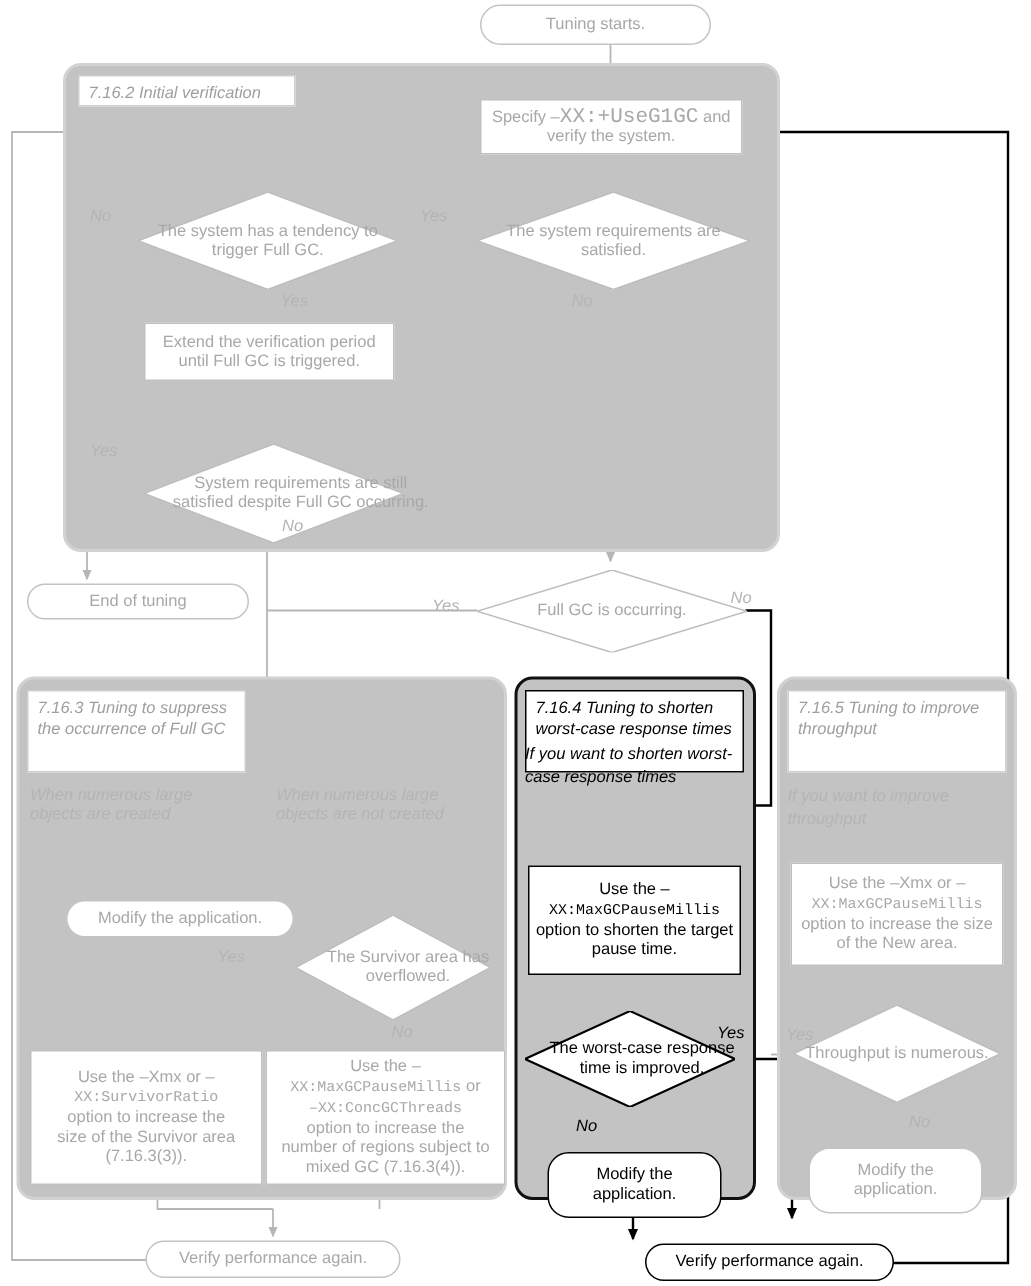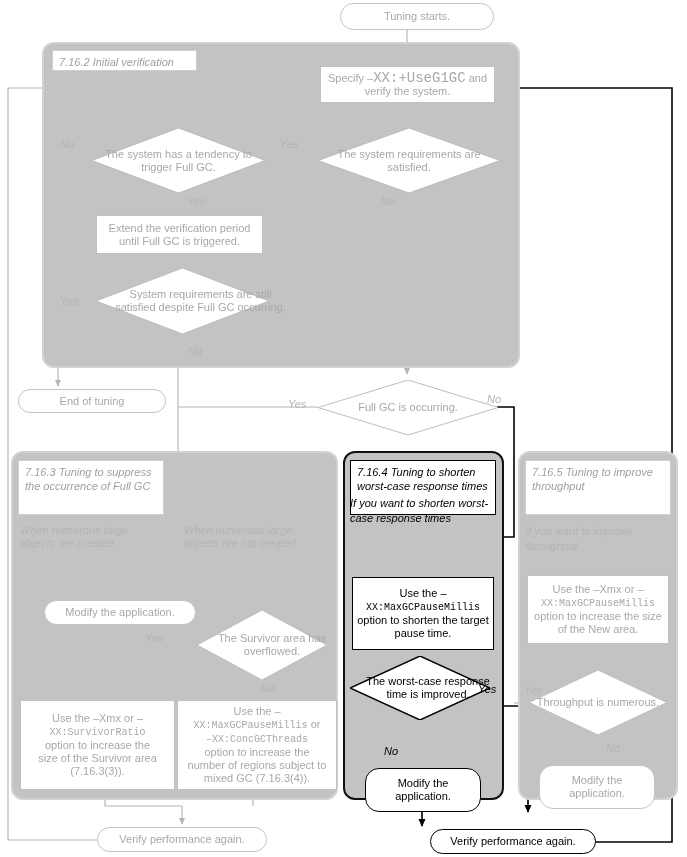--- a/index.html
+++ b/index.html
@@ -129,21 +129,21 @@
   <div class="panel" style="left:518px;top:451px;width:160px;height:349px;"></div>
 
   <div class="panel-label" style="left:52px;top:50px;width:145px;height:21px;">7.16.2 Initial verification</div>
 
   <div class="panel-label" style="left:18px;top:460px;width:146px;height:55px;">7.16.3 Tuning to suppress the occurrence of Full GC</div>
 
   <div class="panel-label active" style="left:350px;top:460px;width:146px;height:55px;">7.16.4 Tuning to shorten worst-case response times</div>
 
   <div class="panel-label" style="left:525px;top:460px;width:146px;height:55px;">7.16.5 Tuning to improve throughput</div>
 
-  <div class="node term" style="left:340px;top:3px;width:154px;height:27px;text-align:right;">Tuning starts.</div>
+  <div class="node term" style="left:320px;top:3px;width:154px;height:27px;text-align:right;">Tuning starts.</div>
 
   <div class="node term" style="left:18px;top:389px;width:148px;height:24px;">End of tuning</div>
 
   <div class="node term" style="left:97px;top:827px;width:170px;height:25px;">Verify performance again.</div>
 
   <div class="node term active" style="left:430px;top:829px;width:166px;height:25px;font-size:11px;">Verify performance again.</div>
 
   <div class="node rect" style="left:320px;top:66px;width:175px;height:37px;padding:2px 4px;">
     <span>Specify –<span class="mono" style="font-size:14px;">XX:+UseG1GC</span> and<br>verify the system.</span>
   </div>
@@ -157,21 +157,21 @@
 
   <div class="dia" style="left:92px;top:128px;width:173px;height:65px;">
     <svg width="173" height="65" viewBox="0 0 173 65">
         <polygon points="86.5,0 173,32.5 86.5,65 0,32.5" fill="#ffffff" stroke="#bdbdbd" stroke-width="1"></polygon>
       </svg>
     <div class="dtext">The system has a tendency to trigger Full GC.</div>
   </div>
 
   <div class="node rect" style="left:96px;top:215px;width:167px;height:39px;padding:2px 4px;">Extend the verification period until Full GC is triggered.</div>
 
-  <div class="dia" style="left:96px;top:268px;width:173px;height:66px;">
+  <div class="dia" style="left:96px;top:296px;width:173px;height:66px;">
     <svg width="173" height="66" viewBox="0 0 173 66">
         <polygon points="86.5,0 173,33 86.5,66 0,33" fill="#ffffff" stroke="#bdbdbd" stroke-width="1"></polygon>
       </svg>
     <div class="dtext" style="padding:0 18px;">System requirements are still satisfied despite Full GC occurring.</div>
   </div>
 
   <div class="txt" style="left:60px;top:138px;">No</div>
   <div class="txt" style="left:280px;top:138px;">Yes</div>
   <div class="txt" style="left:187px;top:195px;">Yes</div>
   <div class="txt" style="left:381px;top:195px;">No</div>
@@ -215,21 +215,21 @@
   </div>
 
   <div class="txt active" style="left:350px;top:496px;width:150px;white-space:normal;line-height:15px;">
     <span>If you want to shorten worst-case response times</span>
   </div>
 
   <div class="node rect active" style="left:352px;top:577px;width:142px;height:73px;padding:2px 3px;">
     <span>Use the –<br><span class="mono" style="font-size:10px;">XX:MaxGCPauseMillis</span><br>option to shorten the target<br>pause time.</span>
   </div>
 
-  <div class="dia active" style="left:350px;top:656px;width:140px;height:64px;">
+  <div class="dia active" style="left:350px;top:674px;width:140px;height:64px;">
     <svg width="140" height="64" viewBox="0 0 140 64">
         <polygon points="70,0 140,32 70,64 0,32" fill="#ffffff" stroke="#000000" stroke-width="1.4"></polygon>
       </svg>
     <div class="dtext" style="padding:0 8px;">The worst-case response time is improved.</div>
   </div>
 
   <div class="txt active" style="left:478px;top:683px;">Yes</div>
   <div class="txt active" style="left:384px;top:745px;">No</div>
 
   <div class="node term active" style="left:365px;top:768px;width:116px;height:44px;">

